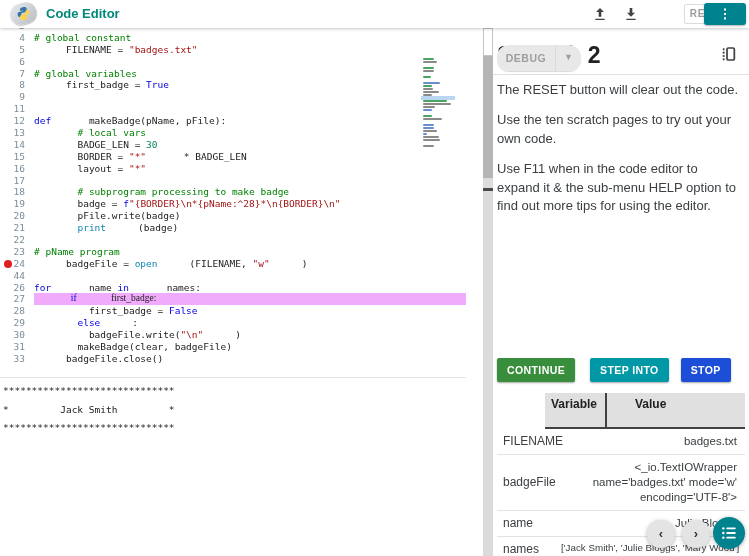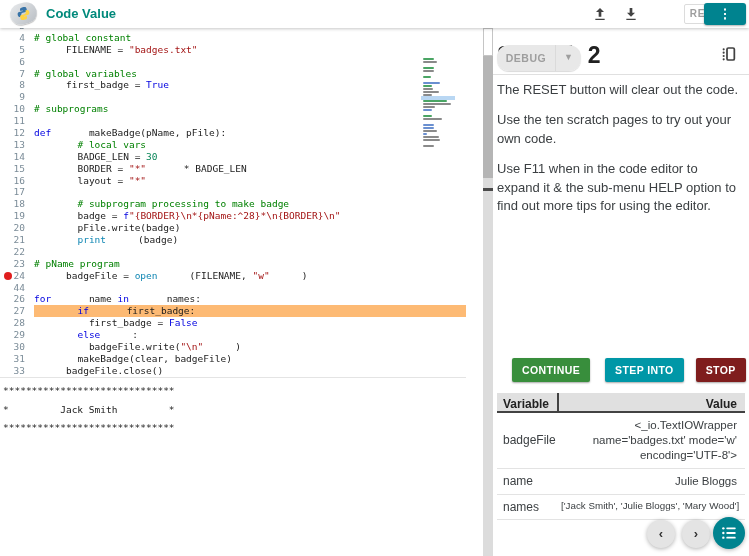--- a/index.html
+++ b/index.html
@@ -29,21 +29,21 @@
 
   
   .editor { position:absolute; left:0; top:28px; width:466px; height:350px;
             background:#fff; overflow:hidden; border-bottom:1px solid #e4e4e4;
             font-family:"DejaVu Sans Mono", monospace; font-size:9.5px; }
   .code-line { display:flex; height:11.9px; line-height:11.9px; position:relative; }
   .code-line:first-child { margin-top:-8px; }
   .gutter { width:34px; flex:0 0 34px; text-align:right; padding-right:9px;
             color:#7b8c98; user-select:none; }
   .ltext { white-space:pre; flex:1; }
-  .ltext.hl { background:#fdba74; }
+  .ltext.hl { background:#f0abfc;font-family:Liberation Serif, serif; }
   .bp-dot { position:absolute; left:4px; top:2px; width:8px; height:8px;
             border-radius:50%; background:#e01e1e; }
   .tok-pl { color:#1b1b1b;margin-left:32px; }
   .tok-kw { color:#0000e0; }
   .tok-com { color:#008000; }
   .tok-str { color:#a31515; }
   .tok-num { color:#098658; }
   .tok-bi { color:#0f86b3; }
 
   
@@ -78,35 +78,35 @@
                 font-size:10.5px; font-weight:bold; letter-spacing:.5px;
                 text-align:center; line-height:26px; }
   .debug-caret { width:26px; height:26px; background:#e8e8e8; border-left:1px solid #dadada;
                  color:#9e9e9e; text-align:center; line-height:24px; font-size:9px; }
   .panel-toggle { position:absolute; right:12px; top:18px; width:16px; height:16px; cursor:pointer; }
 
   .instructions { padding:14px 10px 0 4px; }
   .instructions h1 { font-size:23px; color:#212121; margin:0 0 4px 0; }
   .instructions p { font-size:13px; color:#3c4043; line-height:1.42; margin:12px 0; }
 
-  .ctrl-row { position:absolute; left:19px; top:330px; display:flex; }
+  .ctrl-row { position:absolute; left:4px; top:330px; display:flex; }
   .ctrl-btn { height:24px; border:none; border-radius:2px; color:#fff; font-weight:bold;
               font-size:10.5px; letter-spacing:.4px; padding:0 10px; cursor:pointer;
               box-shadow:0 1px 2px rgba(0,0,0,.35);
               font-family:"Liberation Sans", sans-serif; }
   .ctrl-continue { background:#388e3c; margin-right:15px; }
   .ctrl-step { background:#0097a7; margin-right:12px; }
-  .ctrl-stop { background:#7f1d1d; }
+  .ctrl-stop { background:#1d4ed8; }
 
   
   .vtable { position:absolute; left:4px; top:365px; width:248px; font-size:12px; color:#3c4043; }
   .vt-head { display:flex; background:#e0e0e0; border-bottom:2px solid #424242;
-             font-weight:bold; color:#212121; height:20px; line-height:22px; }
+             font-weight:bold; color:#212121; height:36px; line-height:22px;margin-left:48px; }
   .vt-head .c1 { width:62px; padding-left:6px; border-right:2px solid #424242; }
-  .vt-head .c2 { flex:1; text-align:right; padding-right:8px; }
+  .vt-head .c2 { flex:1; padding-right:8px;padding-left:28px; }
   .vt-row { display:flex; border-bottom:1px solid #e3e3e3; align-items:center; }
   .vt-row .c1 { width:62px; padding:5px 0 5px 6px; flex:0 0 62px; }
   .vt-row .c2 { flex:1; text-align:right; padding:5px 8px 5px 2px; font-size:11.5px;
                 line-height:1.3; word-break:break-word; }
   .vt-row.small .c2 { font-size:9.8px; white-space:nowrap; }
 
   
   .circ { position:absolute; border-radius:50%; text-align:center; cursor:pointer; z-index:40;
           box-shadow:0 1px 4px rgba(0,0,0,.3); }
   .circ.prev { left:647px; top:520px; width:28px; height:28px; background:#e4e4e4;
@@ -119,21 +119,21 @@
 </head>
 <body>
 
 <div class="header">
   <div class="logo">
     <svg width="15" height="15" viewBox="0 0 24 24">
       <path fill="#3873a7" d="M12 2c-3 0-4 1.2-4 3v2h4v1H6c-2 0-3.5 1-3.5 4S4 16 6 16h2v-2.5c0-1.7 1.3-3 3-3h5c1.4 0 2.5-1.1 2.5-2.5V5c0-1.8-1.5-3-4-3h-2.5z"></path>
       <path fill="#ffd343" d="M12 22c3 0 4-1.2 4-3v-2h-4v-1h6c2 0 3.5-1 3.5-4S20 8 18 8h-2v2.5c0 1.7-1.3 3-3 3H8c-1.4 0-2.5 1.1-2.5 2.5V19c0 1.8 1.5 3 4 3H12z"></path>
     </svg>
   </div>
-  <div class="app-title">Code Value</div>
+  <div class="app-title">Code Editor</div>
 
   <div class="hdr-icon upload">
     <svg width="16" height="16" viewBox="0 0 24 24" fill="#424242">
       <path d="M12 3l6 6h-4v7h-4V9H6l6-6zM5 19h14v2H5v-2z"></path>
     </svg>
   </div>
   <div class="hdr-icon download">
     <svg width="16" height="16" viewBox="0 0 24 24" fill="#424242">
       <path d="M12 16l-6-6h4V3h4v7h4l-6 6zM5 19h14v2H5v-2z"></path>
     </svg>
@@ -164,24 +164,20 @@
         <span class="gutter">7</span>
         <span class="ltext"><span class="tok-com"># global variables</span></span>
       </div>
       <div class="code-line">
         <span class="gutter">8</span>
         <span class="ltext"><span class="tok-pl">first_badge = </span><span class="tok-kw">True</span></span>
       </div>
       <div class="code-line">
         <span class="gutter">9</span>
         <span class="ltext"><span class="tok-pl"></span></span>
-      </div>
-      <div class="code-line">
-        <span class="gutter">10</span>
-        <span class="ltext"><span class="tok-com"># subprograms</span></span>
       </div>
       <div class="code-line">
         <span class="gutter">11</span>
         <span class="ltext"><span class="tok-pl"></span></span>
       </div>
       <div class="code-line">
         <span class="gutter">12</span>
         <span class="ltext"><span class="tok-kw">def </span><span class="tok-pl">makeBadge(pName, pFile):</span></span>
       </div>
       <div class="code-line">
@@ -346,20 +342,24 @@
     <button class="ctrl-btn ctrl-stop">STOP</button>
   </div>
 
   <div class="vtable">
     <div class="vt-head">
       <div class="c1">Variable</div>
       <div class="c2">Value</div>
     </div>
     <div id="vt-rows">
         <div class="vt-row">
+          <div class="c1">FILENAME</div>
+          <div class="c2">badges.txt</div>
+        </div>
+        <div class="vt-row">
           <div class="c1">badgeFile</div>
           <div class="c2">&lt;_io.TextIOWrapper name='badges.txt' mode='w' encoding='UTF-8'&gt;</div>
         </div>
         <div class="vt-row">
           <div class="c1">name</div>
           <div class="c2">Julie Bloggs</div>
         </div>
         <div class="vt-row small">
           <div class="c1">names</div>
           <div class="c2">['Jack Smith', 'Julie Bloggs', 'Mary Wood']</div>

